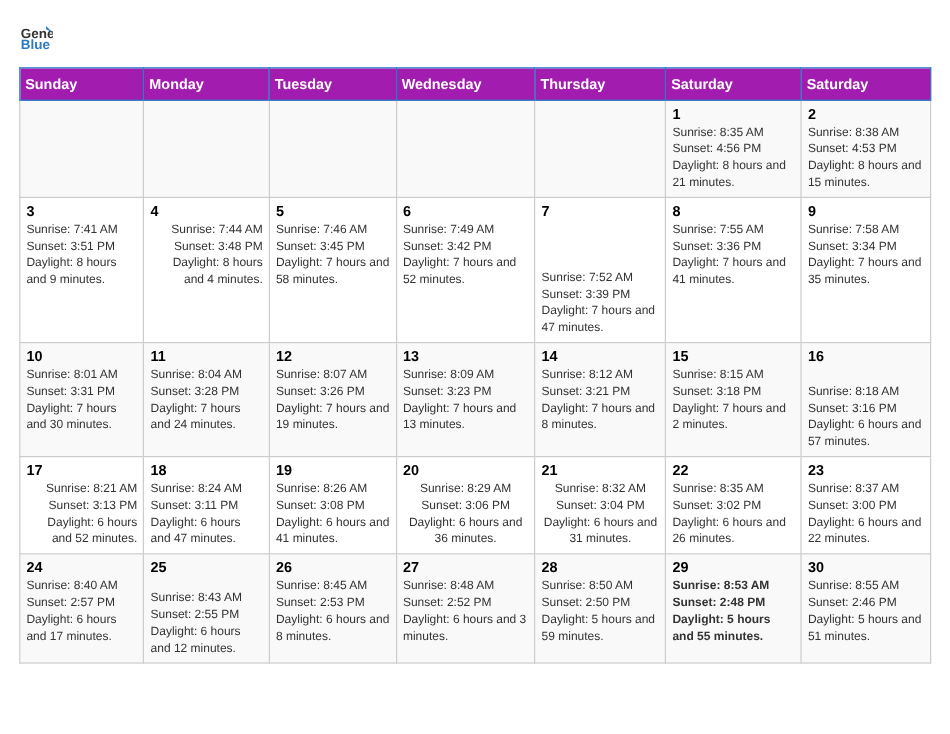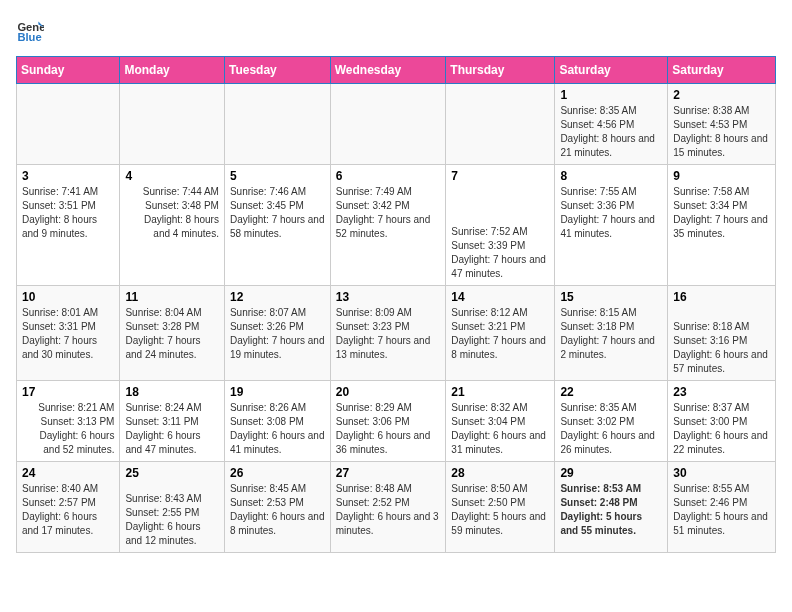--- a/index.html
+++ b/index.html
@@ -46,21 +46,21 @@
       font-size: 14px;
       font-weight: normal;
       color: #444;
     }
     table {
       width: 100%;
       border-collapse: collapse;
       font-size: 10.5px;
     }
     thead tr th {
-      background: #ec4899;
+      background: #a21caf;
       color: #fff;
       padding: 6px 4px;
       text-align: left;
       font-size: 12px;
       border: 1px solid #2a7ac7;
     }
     tbody tr td {
       border: 1px solid #ccc;
       vertical-align: top;
       padding: 4px 5px;
@@ -241,27 +241,27 @@
 Daylight: 6 hours and 47 minutes.</div>
         </td>
         <td>
           <span class="day-num">19</span>
           <div class="day-info" style="white-space: pre-line;">Sunrise: 8:26 AM
 Sunset: 3:08 PM
 Daylight: 6 hours and 41 minutes.</div>
         </td>
         <td>
           <span class="day-num">20</span>
-          <div class="day-info" style="white-space: pre-line;">Sunrise: 8:29 AM
+          <div class="day-info" style="white-space: pre-line; text-align: center;">Sunrise: 8:29 AM
 Sunset: 3:06 PM
 Daylight: 6 hours and 36 minutes.</div>
         </td>
         <td>
           <span class="day-num">21</span>
-          <div class="day-info" style="white-space: pre-line;">Sunrise: 8:32 AM
+          <div class="day-info" style="white-space: pre-line; text-align: center;">Sunrise: 8:32 AM
 Sunset: 3:04 PM
 Daylight: 6 hours and 31 minutes.</div>
         </td>
         <td>
           <span class="day-num">22</span>
           <div class="day-info" style="white-space: pre-line;">Sunrise: 8:35 AM
 Sunset: 3:02 PM
 Daylight: 6 hours and 26 minutes.</div>
         </td>
         <td>

